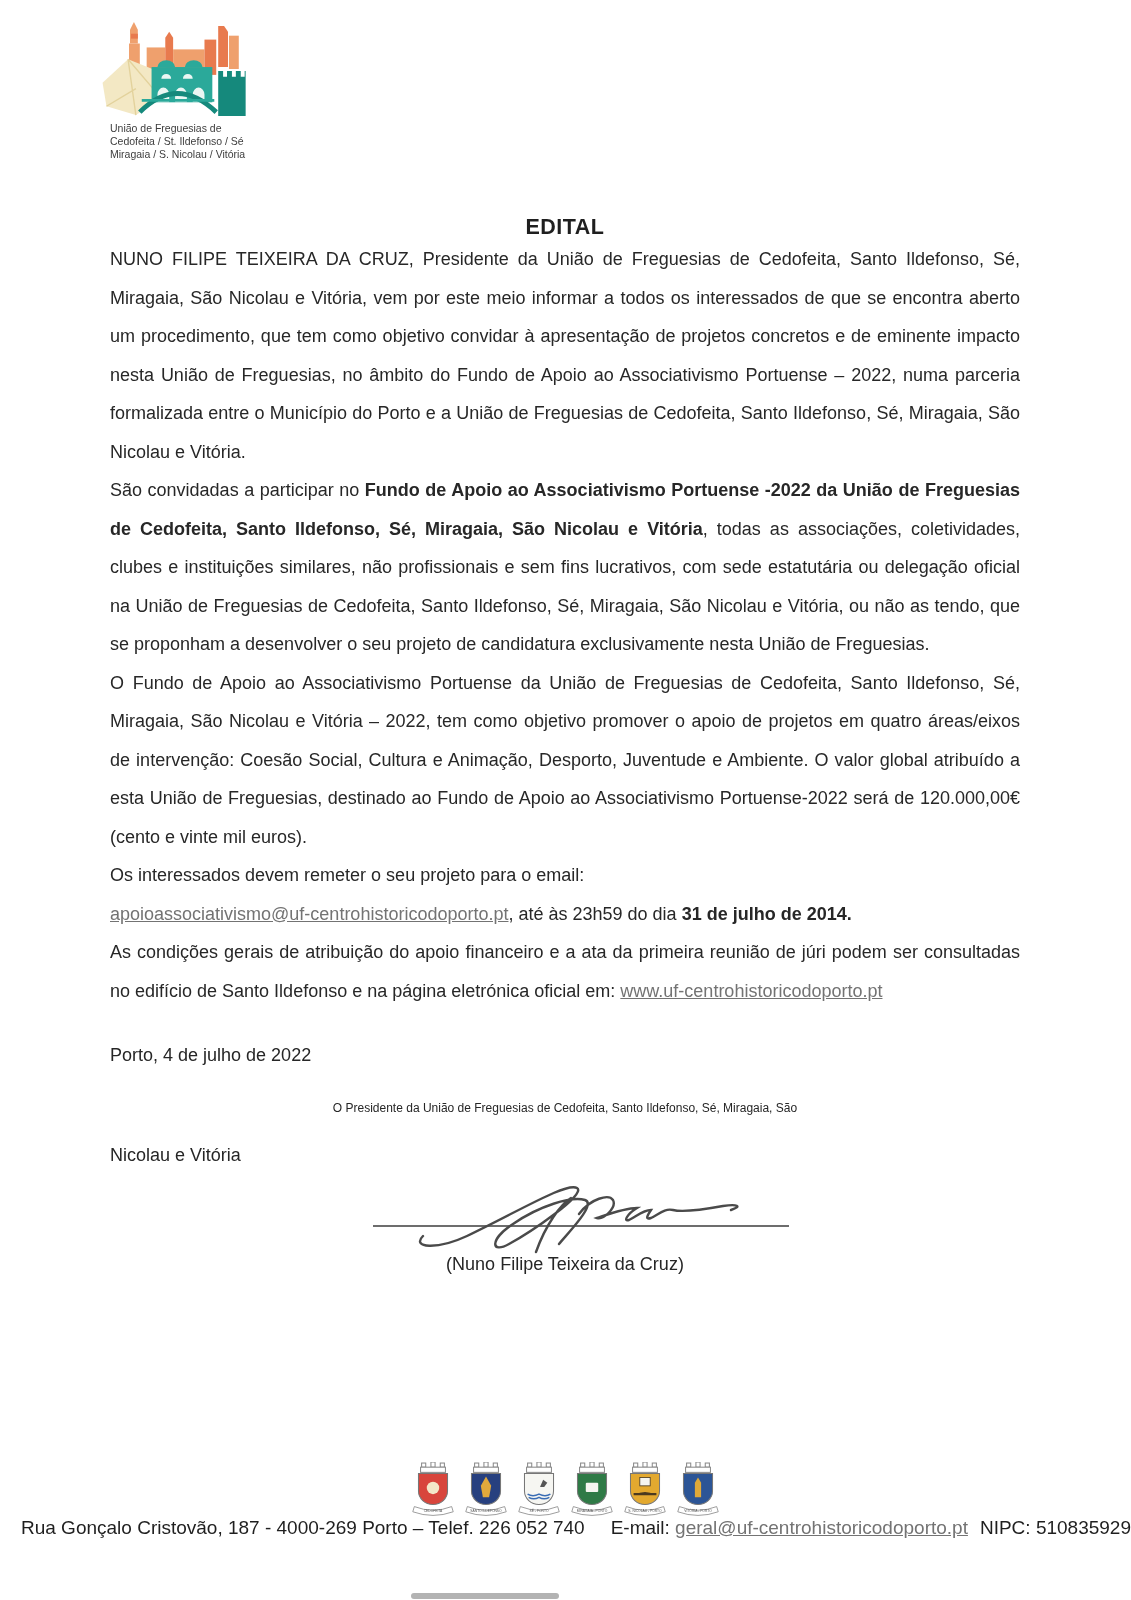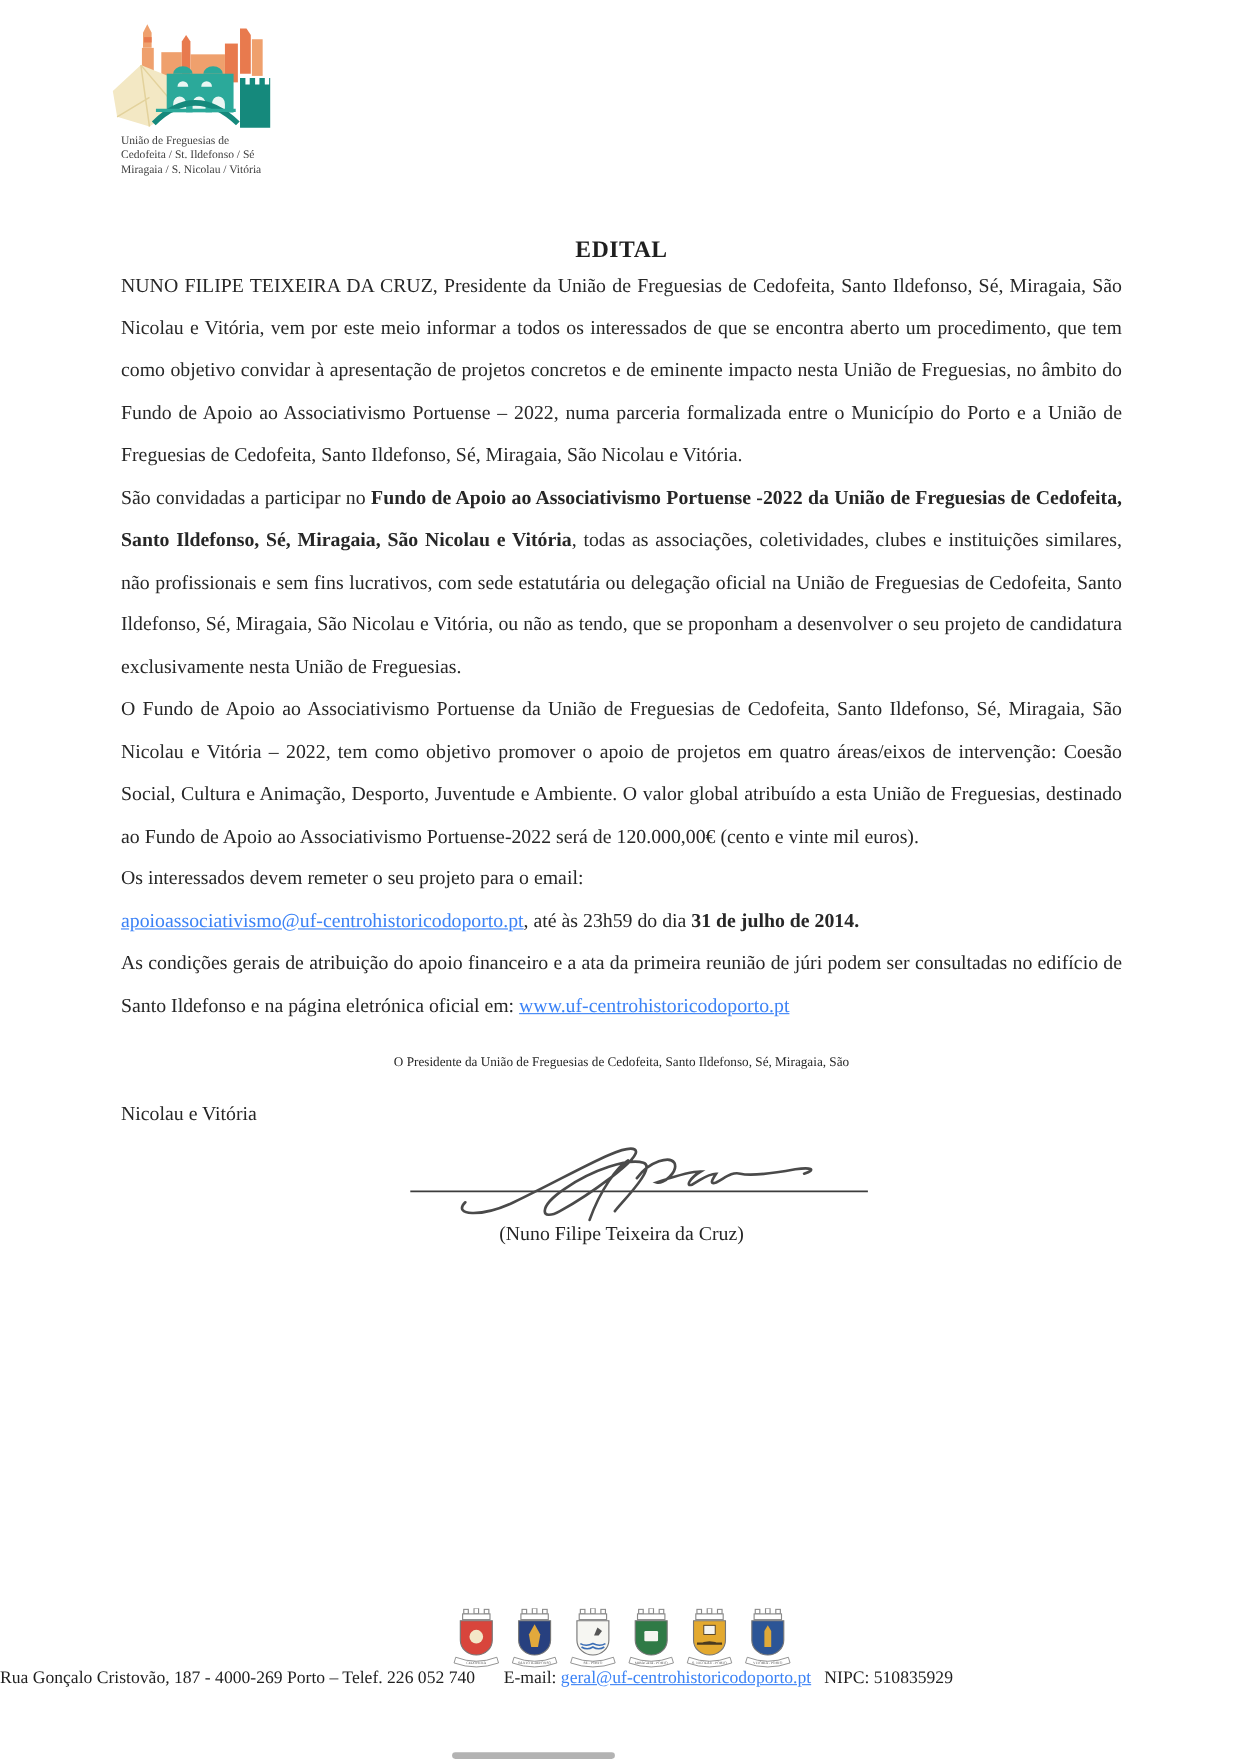--- a/index.html
+++ b/index.html
@@ -1,44 +1,44 @@
 <!DOCTYPE html>
 <html><head>
 <meta charset="utf-8">
 <style>
   html,body{margin:0;padding:0;}
   body{
     width:1131px;height:1600px;background:#ffffff;position:relative;overflow:hidden;
     font-family:"Liberation Sans", sans-serif;color:#262626;
   }
-  .page{position:relative;width:969px;height:1600px;font-family:Liberation Serif, serif;}
+  .page{position:relative;width:969px;height:1600px;}
   
   .logo-block{position:absolute;top:20px;left:100px;}
   .logo-illustration{display:block;}
   .logo-text{margin-top:4px;margin-left:10px;font-size:10.5px;line-height:13px;color:#3d3d3d;}
   .logo-text span{display:block;}
   
   .content{position:absolute;top:215px;left:110px;width:910px;}
   .doc-title{text-align:center;font-weight:700;font-size:21.5px;color:#1f1f1f;letter-spacing:.5px;margin:0 0 0 0;}
   p.para{font-size:18px;line-height:38.5px;text-align:justify;margin:0;color:#272727;}
   .mt-blank{margin-top:38px;}
   .mt-first{margin-top:28px;}
   b.run{font-weight:700;}
-  a.doclink{color:#3b82f6;text-decoration:underline;cursor:pointer;}
+  a.doclink{color:#737373;text-decoration:underline;cursor:pointer;}
   .date-line{margin-top:30px;font-size:18px;line-height:30px;text-align:left;}
   .president-line{margin-top:12px;font-size:12px;line-height:40px;text-align:center;}
   .president-line2{font-size:18px;line-height:30px;text-align:left;margin-top:2px;}
   
   .signature-wrap{position:relative;width:420px;margin:-14px auto 0 auto;transform:translateX(16px);height:86px;}
   .signer-name{font-size:18px;text-align:center;margin-top:-6px;}
   
   .crest-row{position:absolute;top:1462px;left:0;width:1131px;display:flex;justify-content:center;gap:7px;}
   .crest{width:46px;height:56px;}
   
-  .footer-line{position:absolute;top:1517px;left:0;width:1131px;text-align:left;font-size:16px;color:#1f1f1f;white-space:nowrap;}
+  .footer-line{position:absolute;top:1517px;left:0;width:1131px;text-align:right;font-size:19px;color:#1f1f1f;white-space:nowrap;}
   .footer-line .gap-lg{display:inline-block;width:26px;}
   .footer-line .gap-sm{display:inline-block;width:12px;}
   .bottom-bar{position:absolute;bottom:1px;left:50%;transform:translateX(-50%);
     width:148px;height:6px;border-radius:3px;background:#b3b3b3;}
 </style>
 </head>
 <body>
 
 <div class="page">
 
@@ -94,20 +94,21 @@
 
     <p class="para mt-blank">
       <span>Os interessados devem remeter o seu projeto para o email:</span><br>
       <a class="doclink">apoioassociativismo@uf-centrohistoricodoporto.pt</a><span>, até às 23h59 do dia </span><b class="run">31 de julho de 2014.</b>
     </p>
 
     <p class="para mt-blank">
       <span>As condições gerais de atribuição do apoio financeiro e a ata da primeira reunião de júri podem ser consultadas no edifício de Santo Ildefonso e na página eletrónica oficial em: </span><a class="doclink">www.uf-centrohistoricodoporto.pt</a>
     </p>
 
+    <p class="date-line">Porto, 4 de julho de 2022</p>
 
     <p class="president-line">O Presidente da União de Freguesias de Cedofeita, Santo Ildefonso, Sé, Miragaia, São</p>
     <p class="president-line2">Nicolau e Vitória</p>
 
     <div class="signature-wrap">
       <svg width="420" height="86" viewBox="0 0 420 86" xmlns="http://www.w3.org/2000/svg">
         <line x1="2" y1="52" x2="418" y2="52" stroke="#3d3d3d" stroke-width="1.6"></line>
         <path d="M52,62 C40,74 66,76 96,62 C150,36 196,8 206,14 C216,20 160,58 138,70 C120,80 118,66 142,50
                  C168,32 200,22 214,26 C226,30 196,60 188,70 M165,78 C175,50 190,30 200,24
                  M208,40 C220,24 238,20 242,26 C246,34 232,46 226,44 C238,40 254,34 266,34

